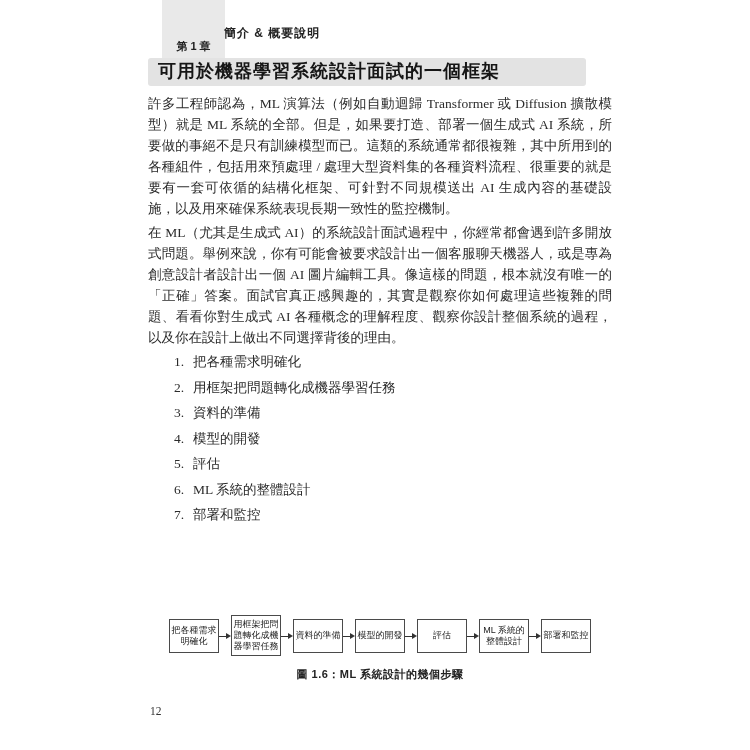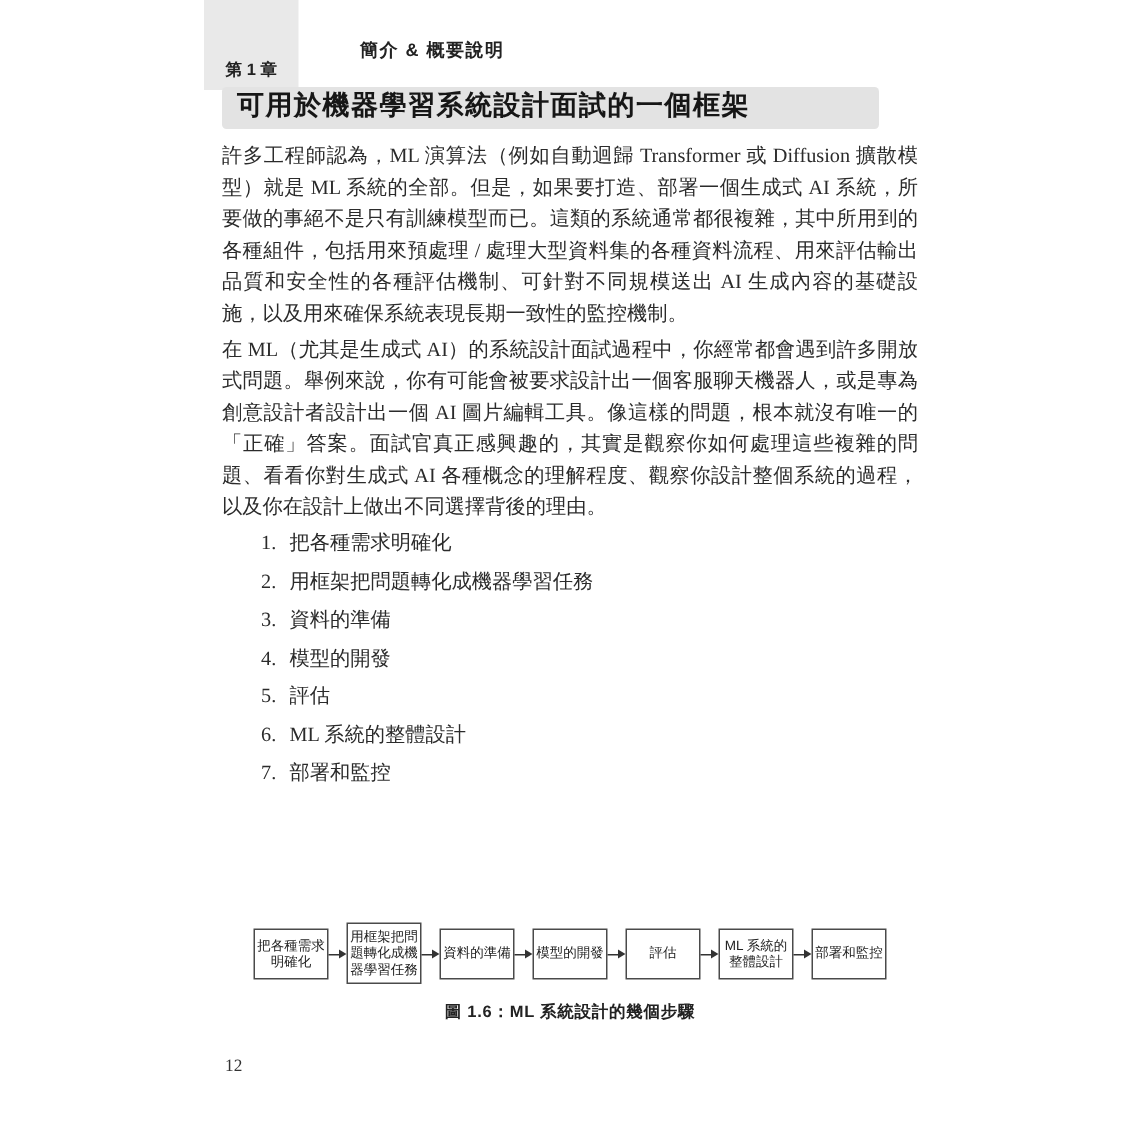--- a/index.html
+++ b/index.html
@@ -5,31 +5,31 @@
   html,body{margin:0;padding:0;}
   body{
     width:750px;height:750px;background:#ffffff;position:relative;
     font-family:"Liberation Serif","DejaVu Serif",serif;color:#2b2b2b;
     overflow:hidden;
   }
   .page{position:absolute;inset:0;}
 
   
   .chapter-tab{
-    position:absolute;left:136px;top:0;width:63px;height:60px;
+    position:absolute;left:162px;top:0;width:63px;height:60px;
     background:var(--tab-bg,#e9e9e9);
     display:flex;align-items:flex-end;justify-content:center;
     padding-bottom:6px;box-sizing:border-box;
   }
   .chapter-tab span{
     font-family:"Liberation Sans","DejaVu Sans",sans-serif;
     font-size:11px;font-weight:bold;color:#222;white-space:nowrap;
   }
   .chapter-title{
-    position:absolute;left:240px;top:25px;
+    position:absolute;left:224px;top:25px;
     font-family:"Liberation Sans","DejaVu Sans",sans-serif;
     font-size:12px;font-weight:bold;color:#222;letter-spacing:1px;
   }
 
   
   .section-bar{
     position:absolute;left:148px;top:58px;width:438px;height:28px;
     background:var(--bar-bg,#e3e3e3);border-radius:3px;
     font-family:Liberation Mono, monospace;
     font-size:18px;font-weight:bold;color:#161616;
@@ -87,21 +87,21 @@
 <div class="page">
 
   <div class="chapter-tab">
     <span>第 1 章</span>
   </div>
   <div class="chapter-title">簡介 &amp; 概要說明</div>
 
   <div class="section-bar">可用於機器學習系統設計面試的一個框架</div>
 
   <div class="content">
-    <p>許多工程師認為，ML 演算法（例如自動迴歸 Transformer 或 Diffusion 擴散模型）就是 ML 系統的全部。但是，如果要打造、部署一個生成式 AI 系統，所要做的事絕不是只有訓練模型而已。這類的系統通常都很複雜，其中所用到的各種組件，包括用來預處理 / 處理大型資料集的各種資料流程、用來評估輸出品質和安全性的各種評估機制、可針對不同規模送出 AI 生成內容的基礎設施，以及用來確保系統表現長期一致性的監控機制。</p>
+    <p>許多工程師認為，ML 演算法（例如自動迴歸 Transformer 或 Diffusion 擴散模型）就是 ML 系統的全部。但是，如果要打造、部署一個生成式 AI 系統，所要做的事絕不是只有訓練模型而已。這類的系統通常都很複雜，其中所用到的各種組件，包括用來預處理 / 處理大型資料集的各種資料流程、很重要的就是要有一套可依循的結構化框架、可針對不同規模送出 AI 生成內容的基礎設施，以及用來確保系統表現長期一致性的監控機制。</p>
     <p>在 ML（尤其是生成式 AI）的系統設計面試過程中，你經常都會遇到許多開放式問題。舉例來說，你有可能會被要求設計出一個客服聊天機器人，或是專為創意設計者設計出一個 AI 圖片編輯工具。像這樣的問題，根本就沒有唯一的「正確」答案。面試官真正感興趣的，其實是觀察你如何處理這些複雜的問題、看看你對生成式 AI 各種概念的理解程度、觀察你設計整個系統的過程，以及你在設計上做出不同選擇背後的理由。</p>
 
     <ol class="steps">
       <li>
         <span class="num">1.</span>
         <span>把各種需求明確化</span>
       </li>
       <li>
         <span class="num">2.</span>
         <span>用框架把問題轉化成機器學習任務</span>

